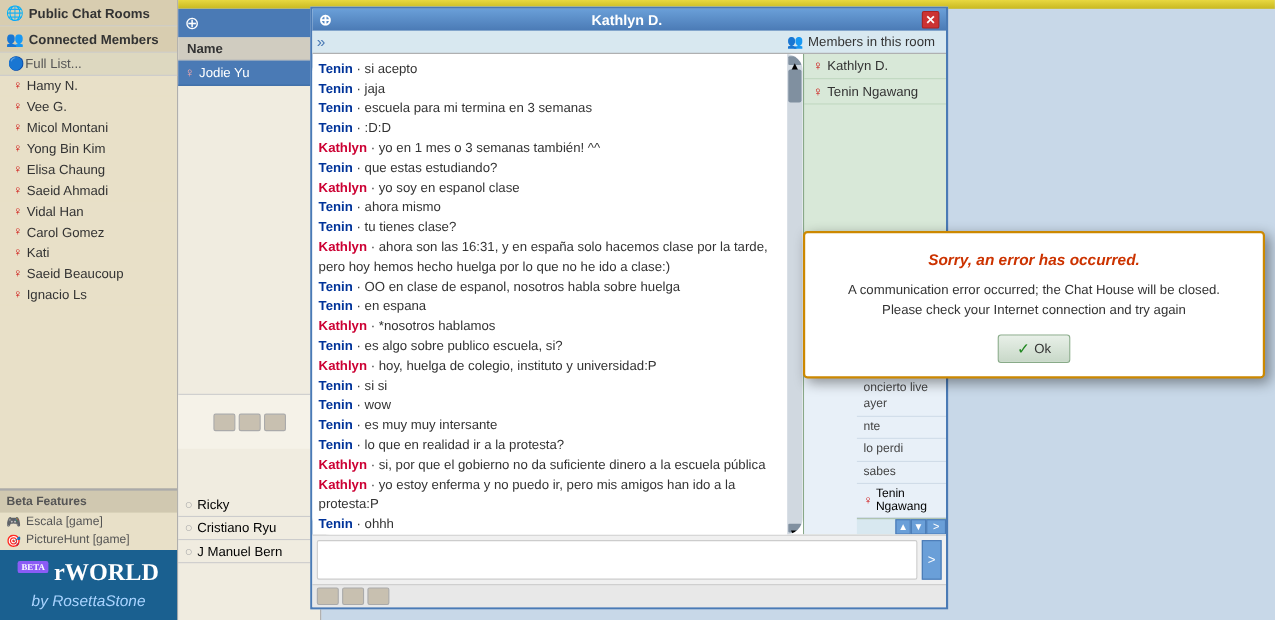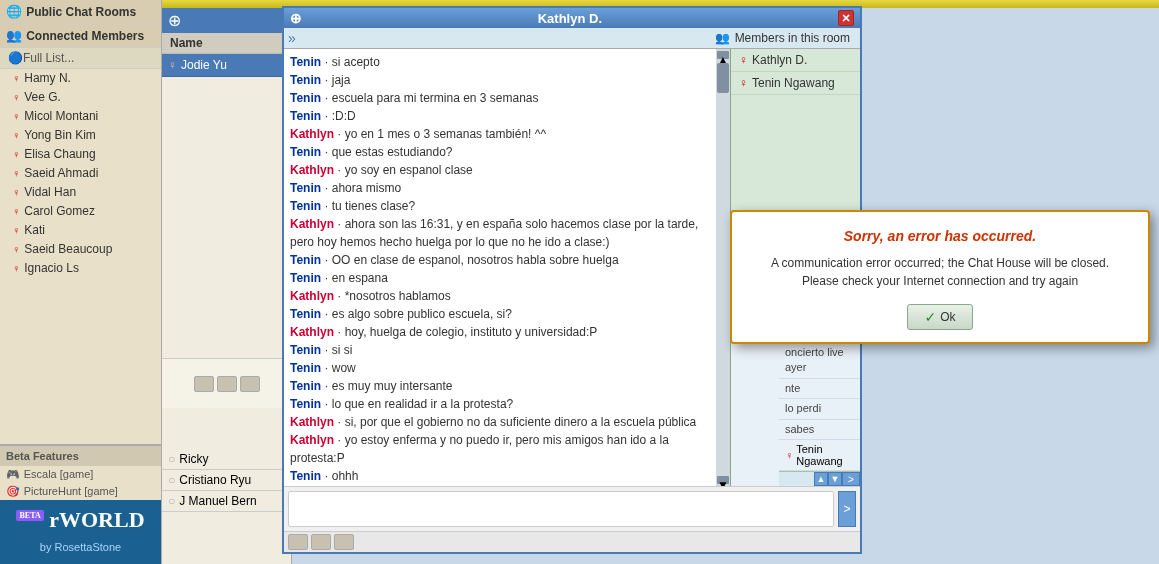--- a/index.html
+++ b/index.html
@@ -96,24 +96,25 @@
     }
     .rosetta-logo .beta-badge {
       font-size: 8px;
       background: #8b5cf6;
       color: white;
       padding: 1px 3px;
       border-radius: 2px;
       vertical-align: super;
     }
     .rosetta-logo .by-text {
-      font-size: 11px;
+      font-size: 14px;
       color: #aad4ff;
       font-family: Arial;
       font-weight: normal;
+      font-style: italic;
     }
 
     
     .main-area {
       position: absolute;
       left: 162px; top: 0;
       width: 130px;
       height: 564px;
       background: #f0ece0;
       border-right: 1px solid #aaa;
@@ -463,21 +464,21 @@
     </div>
   </div>
   <div style="display:flex;align-items:center;background:#d8e8f0;border-bottom:1px solid #aaa;padding:2px 4px;">
     <span style="font-size:14px;color:#4a7ab5;cursor:pointer;">»</span>
     <div style="flex:1;display:flex;align-items:center;justify-content:flex-end;padding-right:6px;">
       <span style="font-size:12px;margin-right:4px;">👥</span>
       <span style="font-size:12px;font-weight:normal;color:#333;text-align:right;">Members in this room</span>
     </div>
   </div>
   <div style="display:flex;flex:1;overflow:hidden;">
-    <div class="chat-messages" style="flex:1;position:relative;">
+    <div class="chat-messages" style="flex:1;position:relative;border-radius:16px;">
 
       <div class="chat-msg"><span class="tenin">Tenin</span><span class="msg-text"> · si acepto</span></div>
       <div class="chat-msg"><span class="tenin">Tenin</span><span class="msg-text"> · jaja</span></div>
       <div class="chat-msg"><span class="tenin">Tenin</span><span class="msg-text"> · escuela para mi termina en 3 semanas</span></div>
       <div class="chat-msg"><span class="tenin">Tenin</span><span class="msg-text"> · :D:D</span></div>
       <div class="chat-msg"><span class="kathlyn">Kathlyn</span><span class="msg-text"> · yo en 1 mes o 3 semanas también! ^^</span></div>
       <div class="chat-msg"><span class="tenin">Tenin</span><span class="msg-text"> · que estas estudiando?</span></div>
       <div class="chat-msg"><span class="kathlyn">Kathlyn</span><span class="msg-text"> · yo soy en espanol clase</span></div>
       <div class="chat-msg"><span class="tenin">Tenin</span><span class="msg-text"> · ahora mismo</span></div>
       <div class="chat-msg"><span class="tenin">Tenin</span><span class="msg-text"> · tu tienes clase?</span></div>

